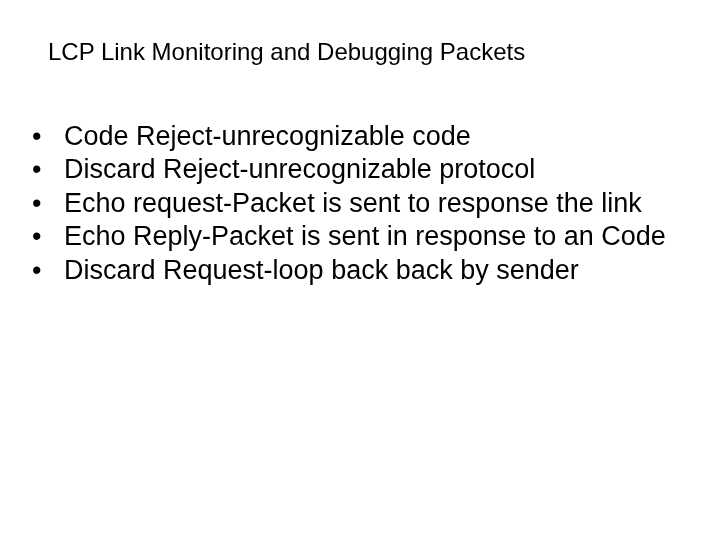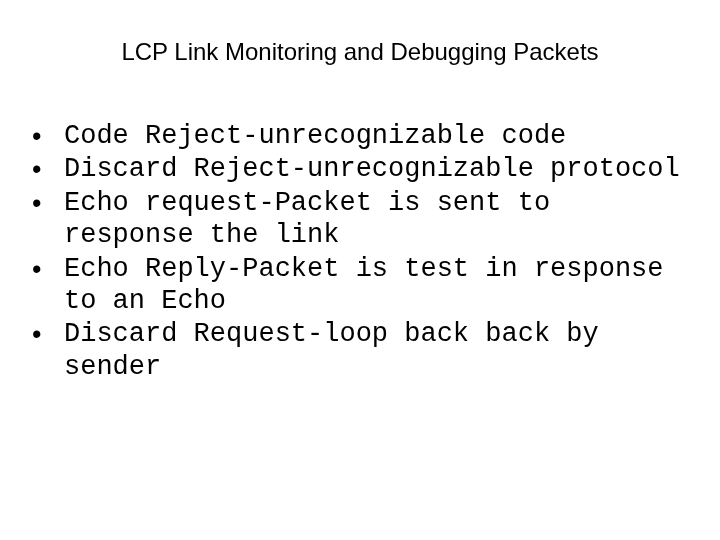--- a/index.html
+++ b/index.html
@@ -10,21 +10,20 @@
     body {
       width: 720px;
       height: 540px;
       background: #ffffff;
       font-family: Arial, Helvetica, sans-serif;
       color: #000000;
       padding: 38px 28px 0 28px;
     }
     .title {
       font-size: 24px;
-      text-align: center;
       margin-bottom: 54px;
       font-weight: normal;
       padding: 0 20px;
     }
     ul {
       list-style: none;
       padding-left: 0;
     }
     li {
       font-size: 27px;
@@ -34,21 +33,20 @@
       align-items: flex-start;
     }
     .bullet {
       display: inline-block;
       width: 36px;
       flex-shrink: 0;
       padding-left: 4px;
     }
     .item-text {
       flex: 1;
-      font-family: Liberation Mono, monospace;
     }
   </style>
 </head>
 <body>
 
 <h1 class="title">LCP Link Monitoring and Debugging Packets</h1>
 
 <ul>
   <li>
     <span class="bullet">•</span>
@@ -57,19 +55,19 @@
   <li>
     <span class="bullet">•</span>
     <span class="item-text">Discard Reject-unrecognizable protocol</span>
   </li>
   <li>
     <span class="bullet">•</span>
     <span class="item-text">Echo request-Packet is sent to response the link</span>
   </li>
   <li>
     <span class="bullet">•</span>
-    <span class="item-text">Echo Reply-Packet is test in response to an Echo</span>
+    <span class="item-text">Echo Reply-Packet is sent in response to an Code</span>
   </li>
   <li>
     <span class="bullet">•</span>
     <span class="item-text">Discard Request-loop back back by sender</span>
   </li>
 </ul>
 
 </body></html>

